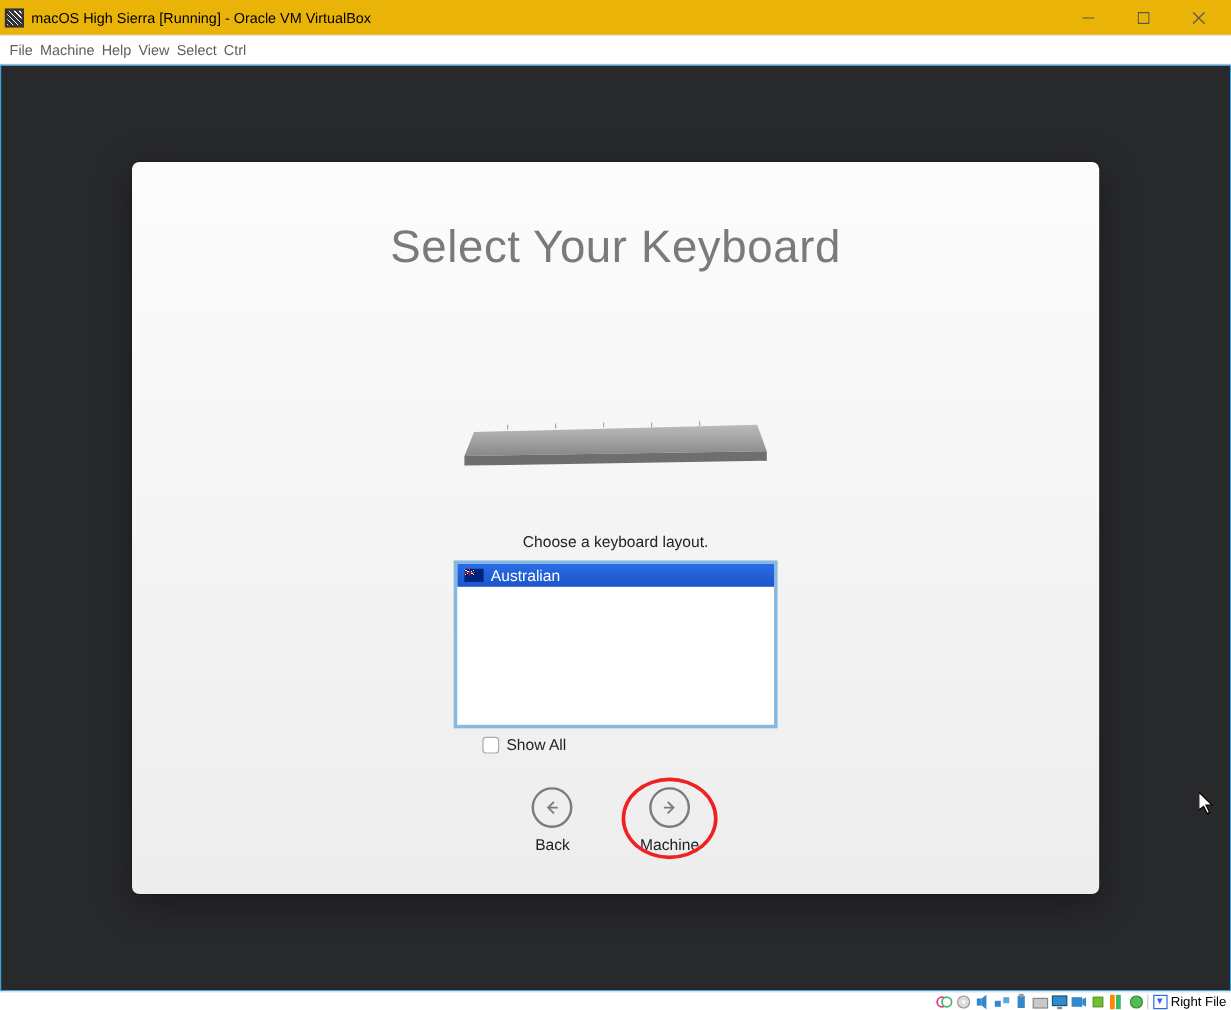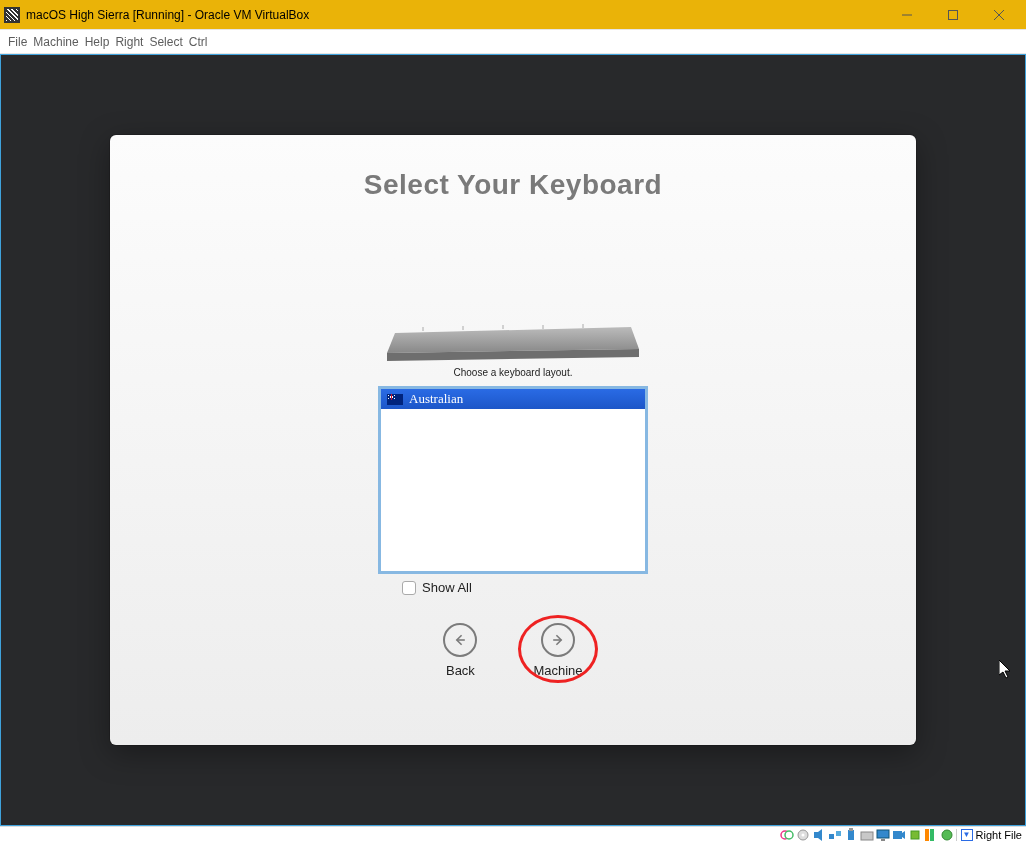--- a/index.html
+++ b/index.html
@@ -70,46 +70,46 @@
       width: 806px;
       height: 610px;
       background: linear-gradient(#fcfcfc,#ededed);
       border-radius: 6px;
       box-shadow: 0 8px 30px rgba(0,0,0,0.35),0 0 0 1px rgba(0,0,0,0.15);
       position: relative;
       padding: 30px;
       text-align: center;
     }
     .installer-title {
-      font-size: 28px;
-      font-weight: 700;
+      font-size: 38px;
+      font-weight: 400;
       color: #7a7a7a;
       letter-spacing: 0.5px;
-      margin-top: 4px;
+      margin-top: 20px;
     }
     .keyboard-img {
       width: 260px;
       height: 48px;
       margin: 118px auto 0;
       position: relative;
     }
     .keyboard-img svg { width:100%; height:100%; }
     .choose-label {
-      font-size: 10px;
+      font-size: 13px;
       color: #222;
+      margin-top: 50px;
     }
     .listbox {
       width: 270px;
-      height: 188px;
+      height: 140px;
       margin: 8px auto 0;
       border: 3px solid #87b8e2;
       background: #fff;
       text-align: right;
       overflow: hidden;
-      font-family: Liberation Serif, serif;
     }
     .listbox-item {
       background: #0a5cff;
       background: linear-gradient(#2a6be5,#1c56c8);
       color: #fff;
       font-size: 13px;
       padding: 2px 6px;
       display: flex;
       align-items: center;
       gap: 6px;
@@ -252,21 +252,21 @@
           <line x1="10" y1="0" x2="0" y2="10" stroke="#555" stroke-width="1"></line>
         </svg>
     </div>
   </div>
 </div>
 
 <div class="menubar">
   <span>File</span>
   <span>Machine</span>
   <span>Help</span>
-  <span>Right</span>
+  <span>View</span>
   <span>Select</span>
   <span>Ctrl</span>
 </div>
 
 <div class="vm-area">
   <div class="installer-panel">
     <div class="installer-title">Select Your Keyboard</div>
 
     <div class="keyboard-img">
       <svg viewBox="0 0 260 48">

